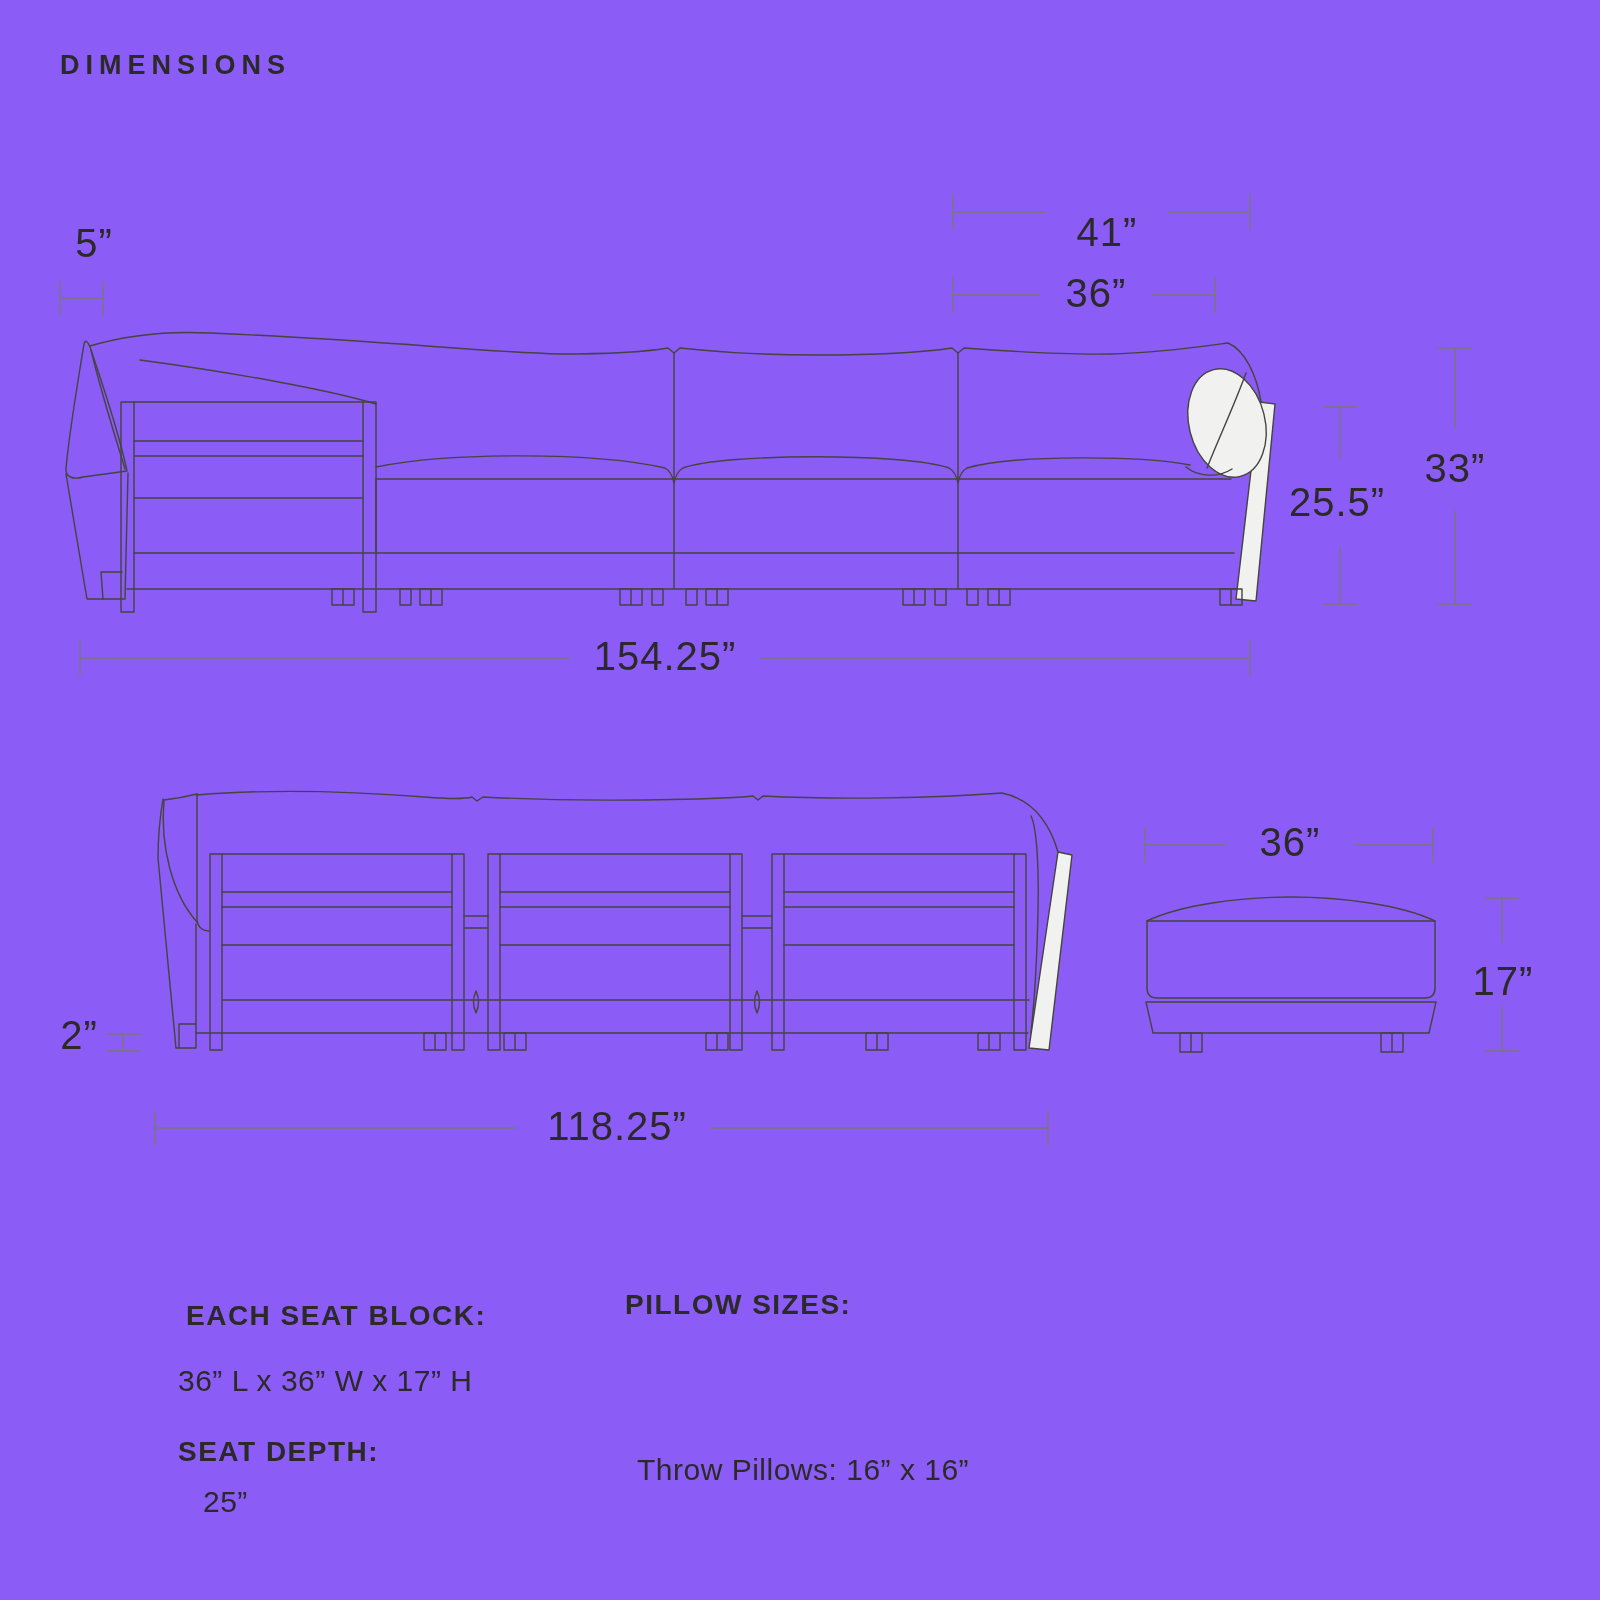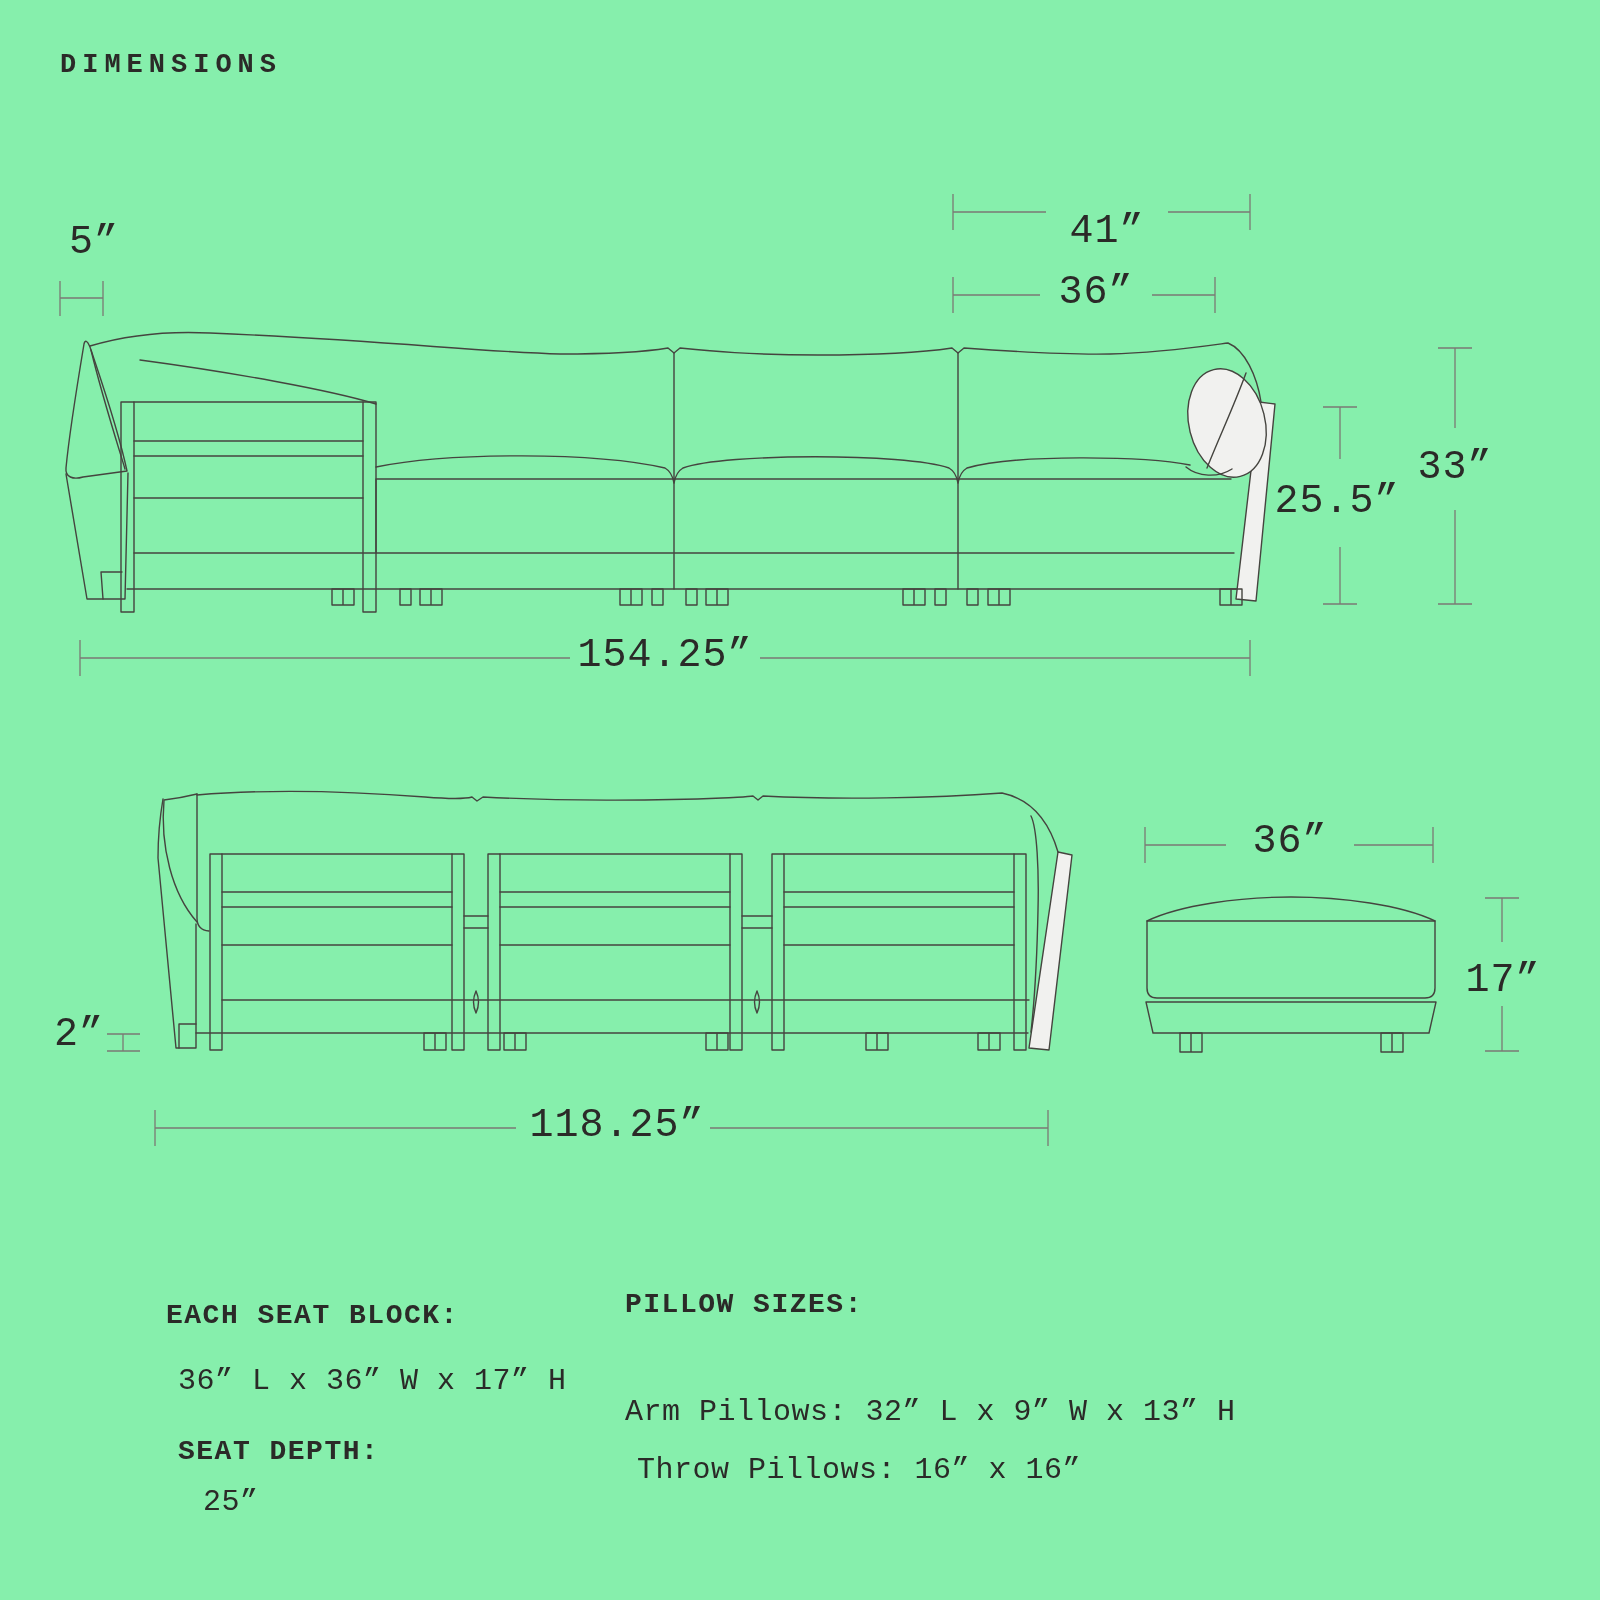--- a/index.html
+++ b/index.html
@@ -1,20 +1,20 @@
 <!DOCTYPE html>
 <html><head>
 <meta charset="utf-8">
 <style>
   html,body{margin:0;padding:0;}
   .page{
     position:relative;
     width:1600px;height:1600px;
-    background:#86efac;
-    font-family:Liberation Mono, monospace;
+    background:#8b5cf6;
+    font-family:Liberation Sans, sans-serif;
     color:#2B2A28;
     overflow:hidden;
   }
   .art{position:absolute;left:0;top:0;}
   .ln{fill:none;stroke:#45443F;stroke-width:1.4;stroke-linejoin:round;stroke-linecap:round;}
   .lnf{fill:#F1F1EF;stroke:#45443F;stroke-width:1.4;stroke-linejoin:round;}
   .dim{fill:none;stroke:#7B7974;stroke-width:1.3;stroke-linecap:butt;}
   .label{
     position:absolute;
     transform:translate(-50%,-50%);
@@ -139,22 +139,21 @@
   <div class="label" style="left:1337px;top:502px;">25.5”</div>
   <div class="label" style="left:1455px;top:468px;">33”</div>
   <div class="label" style="left:665px;top:656px;">154.25”</div>
 
   <div class="label" style="left:79px;top:1035px;">2”</div>
   <div class="label" style="left:617px;top:1126px;">118.25”</div>
 
   <div class="label" style="left:1290px;top:842px;">36”</div>
   <div class="label" style="left:1503px;top:973px;margin-top:8px;">17”</div>
 
-  <div class="spec-heading" style="left:166px;top:1302px;">EACH SEAT BLOCK:</div>
+  <div class="spec-heading" style="left:186px;top:1302px;">EACH SEAT BLOCK:</div>
   <div class="spec-value" style="left:178px;top:1366px;">36” L x 36” W x 17” H</div>
   <div class="spec-heading" style="left:178px;top:1438px;">SEAT DEPTH:</div>
   <div class="spec-value" style="left:178px;top:1487px;margin-left:25px;">25”</div>
 
   <div class="spec-heading" style="left:625px;top:1291px;">PILLOW SIZES:</div>
-  <div class="spec-value" style="left:625px;top:1397px;">Arm Pillows: 32” L x 9” W x 13” H</div>
   <div class="spec-value" style="left:625px;top:1455px;margin-left:12px;">Throw Pillows: 16” x 16”</div>
 
 </div>
 
 </body></html>

